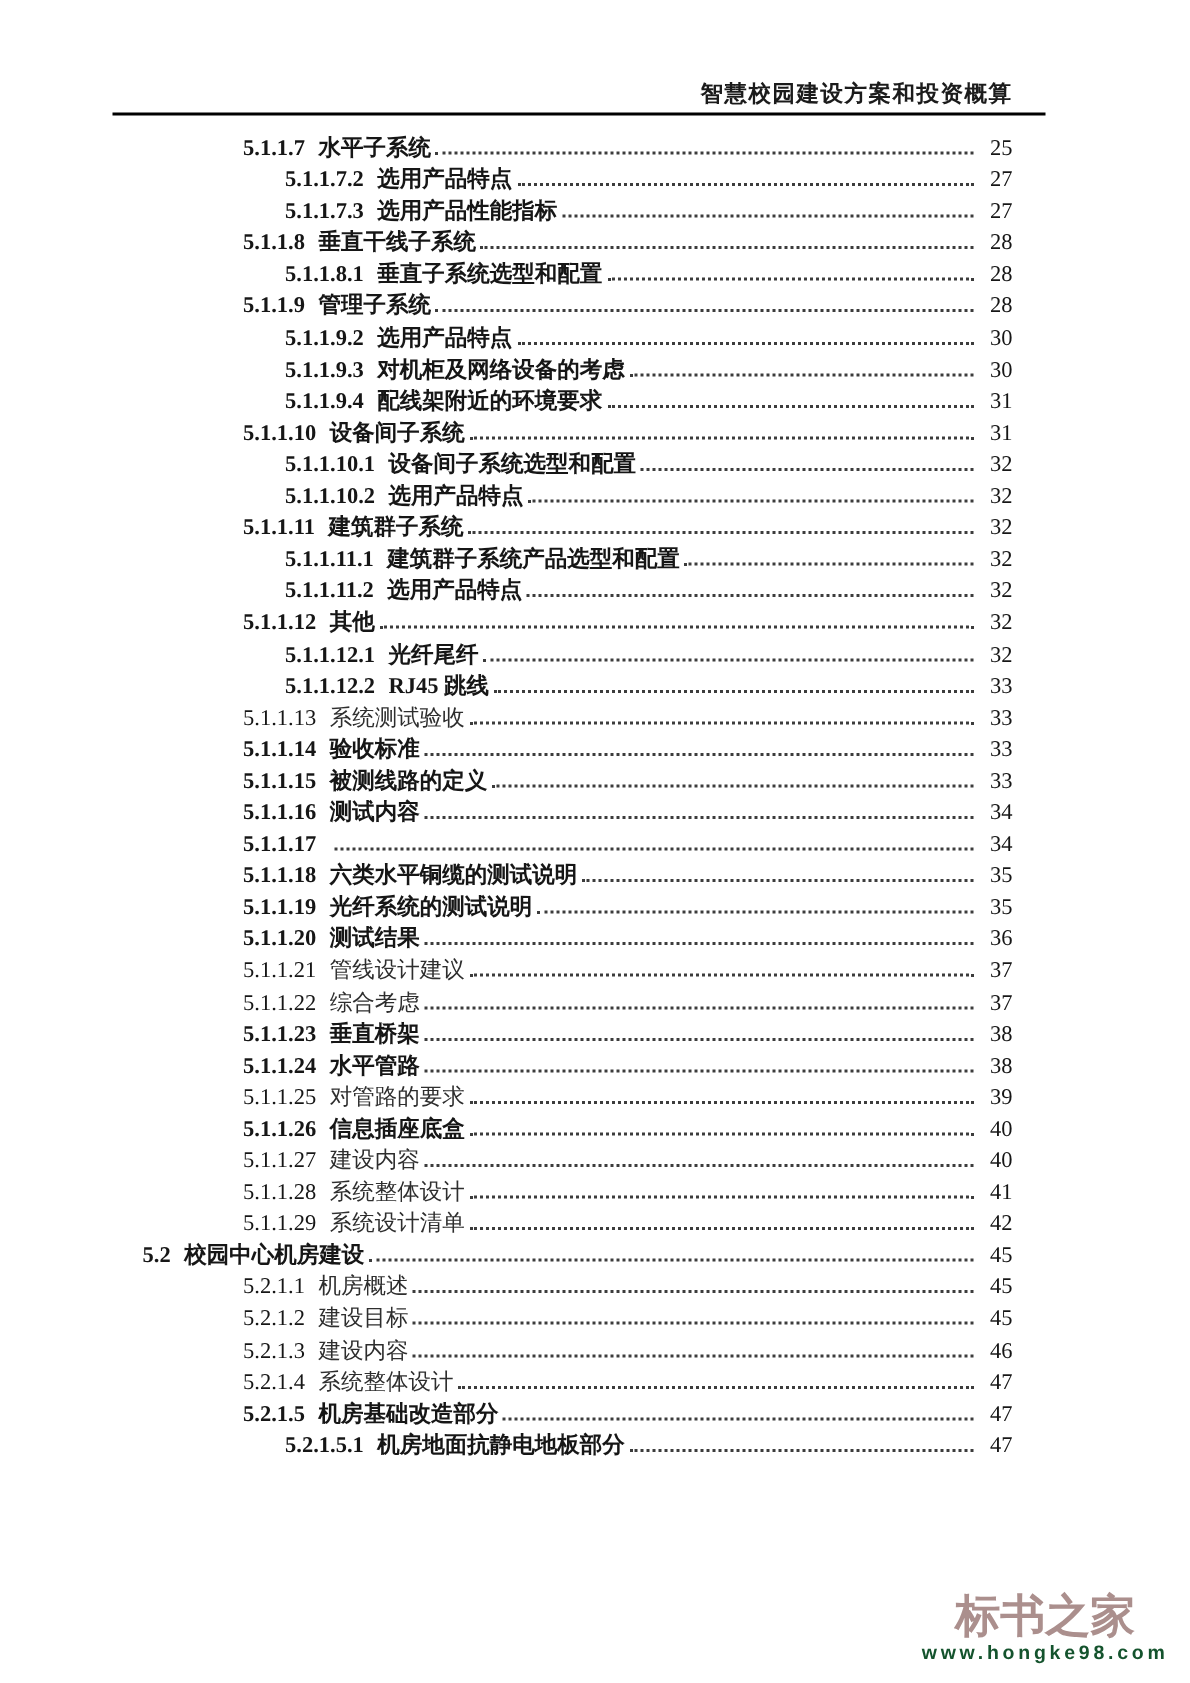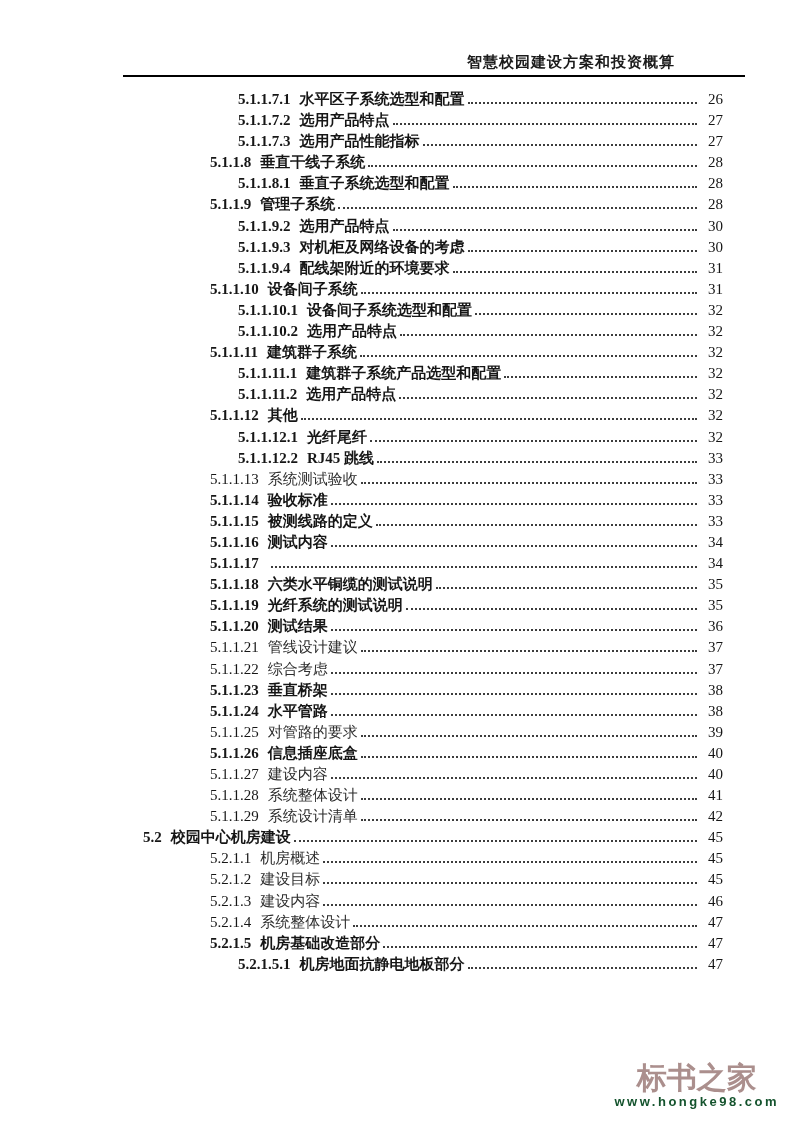--- a/index.html
+++ b/index.html
@@ -4,21 +4,21 @@
 <style>
   html, body { margin: 0; padding: 0; }
   body {
     width: 793px; height: 1122px;
     background: #ffffff;
     position: relative;
     overflow: hidden;
     font-family: "Liberation Serif", "DejaVu Serif", serif;
     color: #141414;
   }
-  .page { position: absolute; inset: 0; margin-left: 48px; }
+  .page { position: absolute; inset: 0; }
 
   
   .header {
     position: absolute;
     top: 53px; right: 118px;
     font-size: 15px;
     font-weight: bold;
     letter-spacing: 1px;
     color: #1b1b1b;
   }
@@ -90,25 +90,25 @@
 <body>
 
 <div class="page">
 
   <div class="header">
     <span>智慧校园建设方案和投资概算</span>
   </div>
   <div class="header-rule"></div>
 
   <div class="toc" id="toc-list">
-      <div class="toc-row lvl3 bold">
-        <span class="num">5.1.1.7.1</span>
-        <span class="title">水平区子系统选型和配置</span>
-        <span class="leader"></span>
-        <span class="pg">26</span>
+      <div class="toc-row lvl2 bold">
+        <span class="num">5.1.1.7</span>
+        <span class="title">水平子系统</span>
+        <span class="leader"></span>
+        <span class="pg">25</span>
       </div>
       <div class="toc-row lvl3 bold">
         <span class="num">5.1.1.7.2</span>
         <span class="title">选用产品特点</span>
         <span class="leader"></span>
         <span class="pg">27</span>
       </div>
       <div class="toc-row lvl3 bold">
         <span class="num">5.1.1.7.3</span>
         <span class="title">选用产品性能指标</span>

